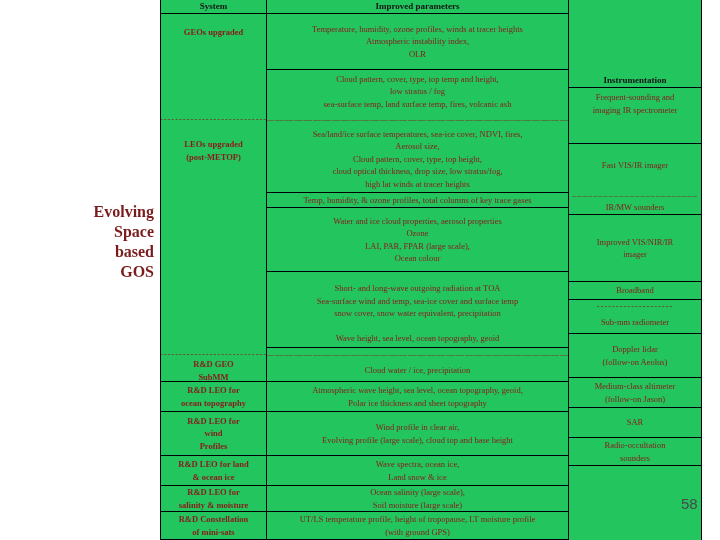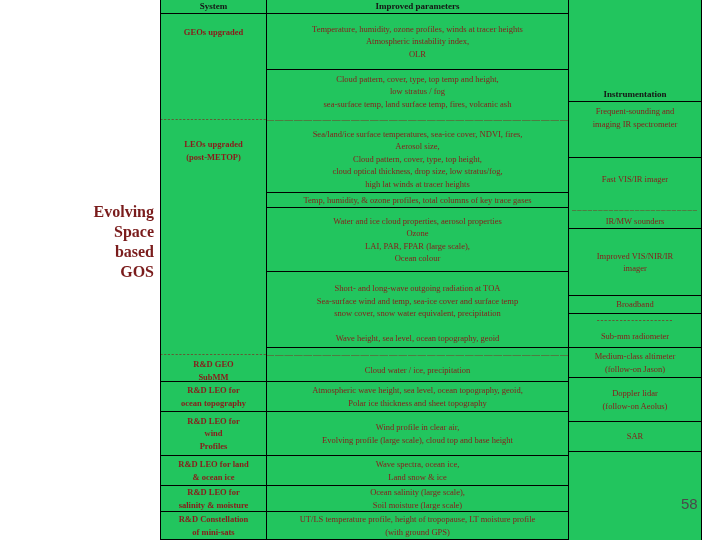--- a/index.html
+++ b/index.html
@@ -116,24 +116,26 @@
       <div class="cell bb top-sm" style="height:56px">Frequent-sounding and
 imaging IR spectrometer</div>
       <div class="cell" style="height:43px">Fast VIS/IR imager</div>
       <div class="cell dash" style="height:13px">________________________</div>
       <div class="cell bb" style="height:15px">IR/MW sounders</div>
       <div class="cell bb" style="height:67px">Improved VIS/NIR/IR
 imager</div>
       <div class="cell bb" style="height:18px">Broadband</div>
       <div class="cell dash" style="height:12px">--------------------</div>
       <div class="cell bb" style="height:22px">Sub-mm radiometer</div>
+      <div class="cell bb" style="height:44px">Doppler lidar
+(follow-on Aeolus)</div>
       <div class="cell bb" style="height:30px">Medium-class altimeter
 (follow-on Jason)</div>
-      <div class="cell bb" style="height:44px">Doppler lidar
-(follow-on Aeolus)</div>
       <div class="cell bb" style="height:30px">SAR</div>
+      <div class="cell bb" style="height:28px">Radio-occultation
+sounders</div>
     </div>
 
   </div>
 
   <div class="page-num">58</div>
 
 </div>
 
 </body></html>

